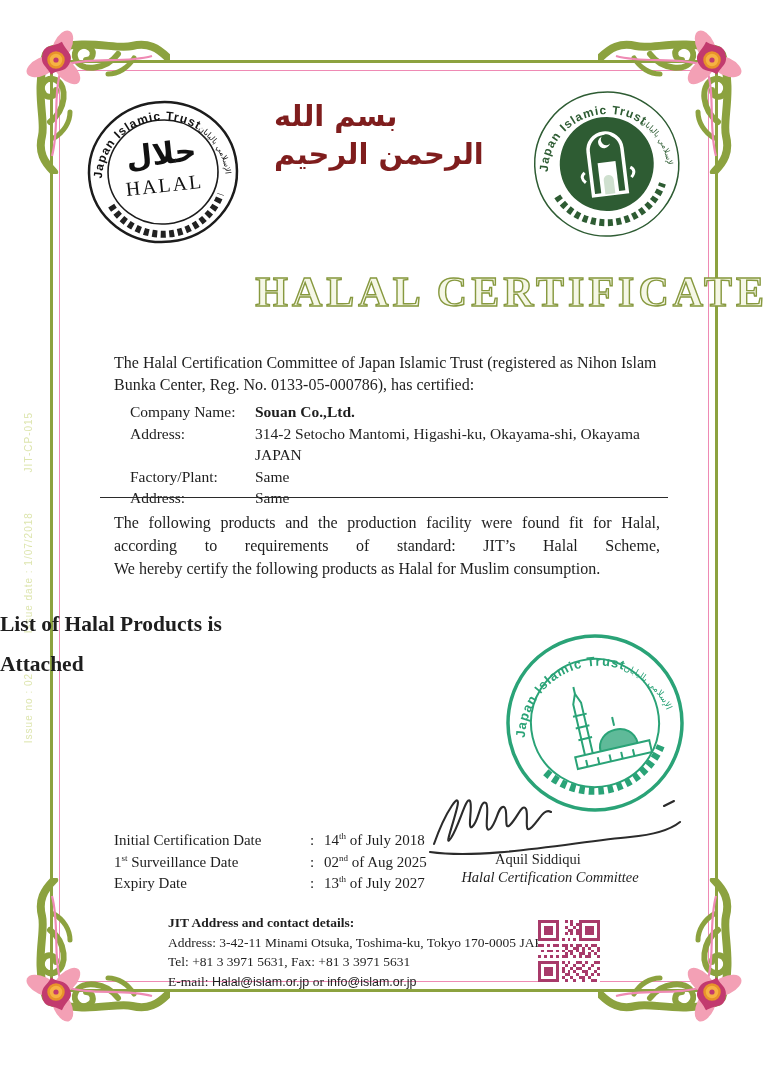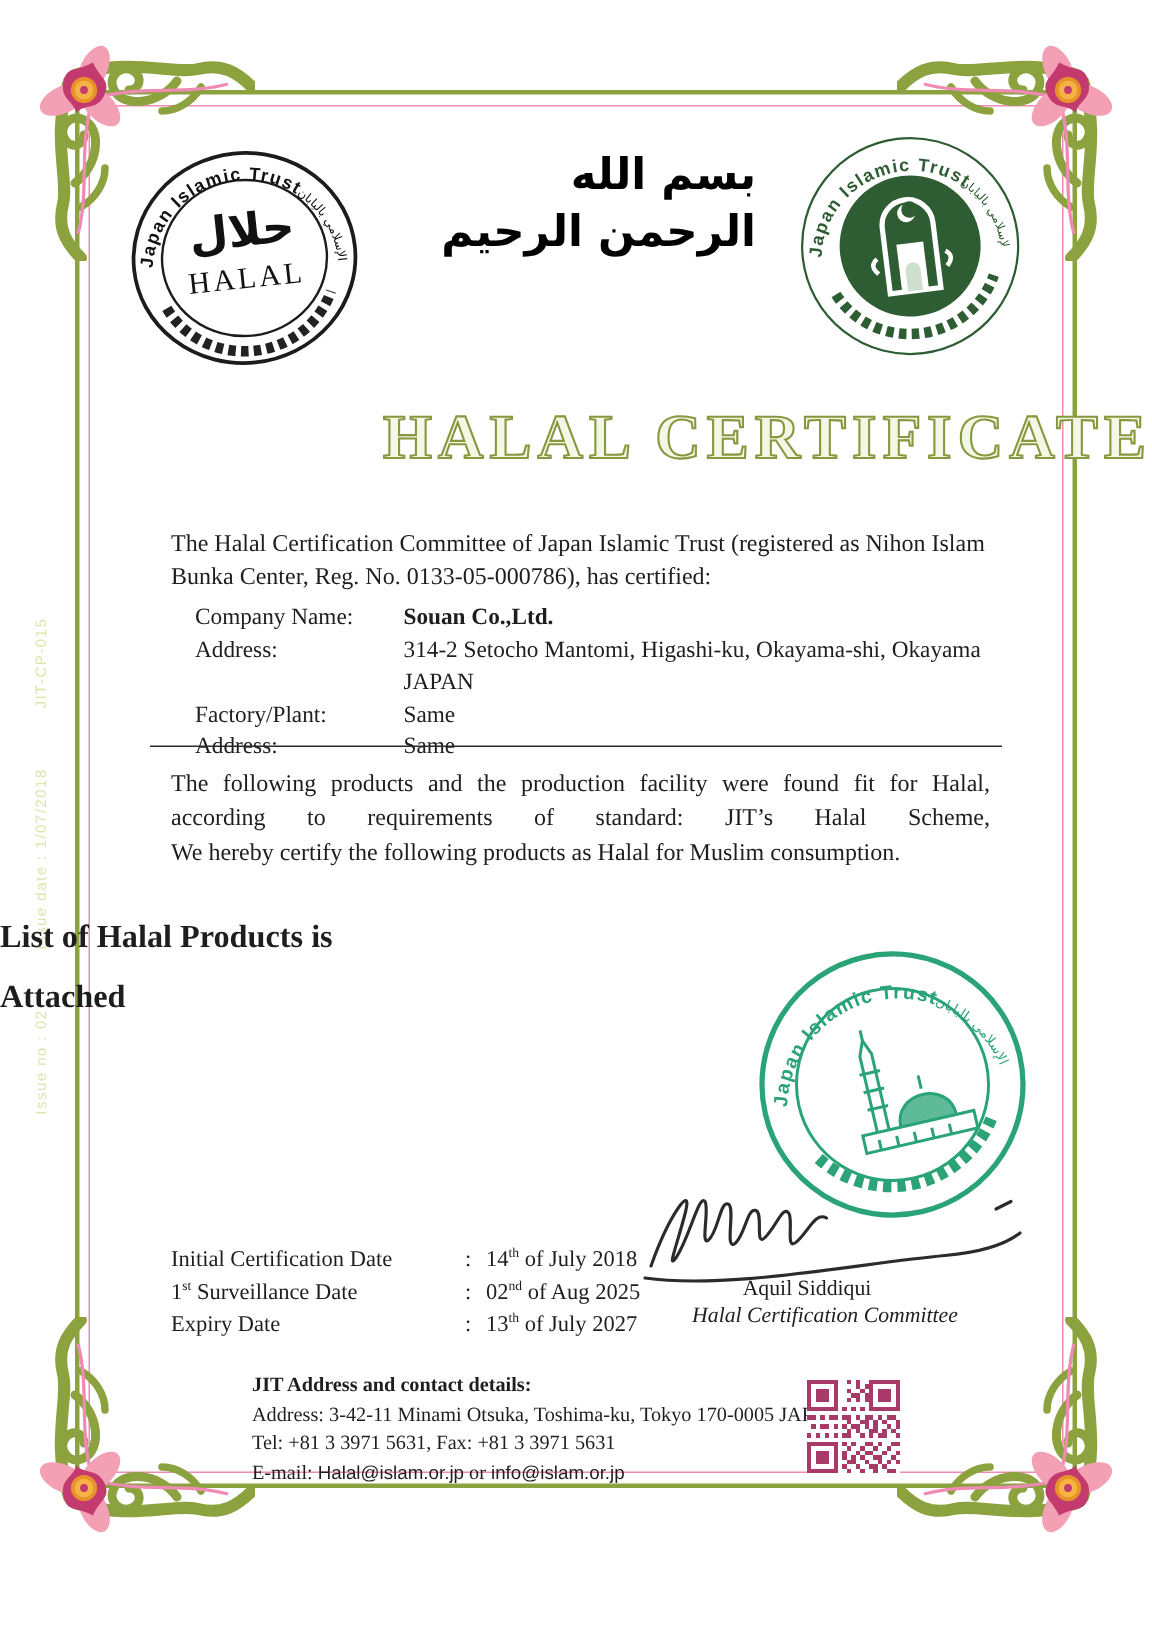--- a/index.html
+++ b/index.html
@@ -16,36 +16,36 @@
   .corner.bl{left:20px;bottom:58px;transform:scaleY(-1);}
   .corner.br{right:20px;bottom:58px;transform:scale(-1,-1);}
   
   .margin-note{position:absolute;left:-182px;top:572px;width:420px;text-align:center;
                transform:rotate(-90deg);font-family:"Liberation Sans",sans-serif;
                font-size:10px;letter-spacing:1px;color:#dde5ae;white-space:nowrap;}
   .margin-note span{margin:0 18px;}
   
   .header-row{position:absolute;left:78px;right:78px;top:90px;height:160px;}
   .logo-left{position:absolute;left:0;top:2px;transform:rotate(-6deg);}
-  .bismillah{position:absolute;left:196px;width:230px;top:8px;text-align:right;direction:rtl;
+  .bismillah{position:absolute;left:196px;width:230px;top:8px;text-align:left;direction:rtl;
              font-family:"DejaVu Sans",sans-serif;font-weight:bold;font-size:29px;
-             line-height:1.3;color:#000000;}
+             line-height:1.3;color:#7f1d1d;}
   .logo-right{position:absolute;right:0;top:-4px;transform:rotate(-7deg);}
   
   .cert-title{position:absolute;left:0;right:0;top:268px;text-align:right;
               font-size:42px;font-weight:bold;letter-spacing:4px;color:#8a9c44;}
   @supports (-webkit-text-stroke: 1px #000){
     .cert-title{color:#f5f7e6;-webkit-text-stroke:1.4px #87993f;}
   }
   .ref-line{position:absolute;left:0;right:0;top:329px;text-align:center;
             font-size:15px;font-weight:bold;}
   .intro{position:absolute;left:114px;width:546px;top:352px;font-size:16px;line-height:22px;}
   
   .details{position:absolute;left:130px;top:401px;width:530px;font-size:15.5px;line-height:21.5px;}
-  .drow{display:grid;grid-template-columns:125px 1fr;gap:14px;}
+  .drow{display:grid;grid-template-columns:125px 1fr;}
   .dval.bold{font-weight:bold;}
   .divider{position:absolute;left:100px;width:568px;top:497px;border-top:1.5px solid #2b2b2b;}
   .statement{position:absolute;left:114px;width:546px;top:511px;font-size:16px;line-height:23px;}
   .jline{text-align:justify;text-align-last:justify;}
   .attach-head{position:absolute;left:0;right:0;top:604px;
                font-size:21.5px;font-weight:bold;line-height:40px;}
   
   .seal{position:absolute;left:502px;top:630px;transform:rotate(-13deg);}
   
   .sig-svg{position:absolute;left:424px;top:780px;}

